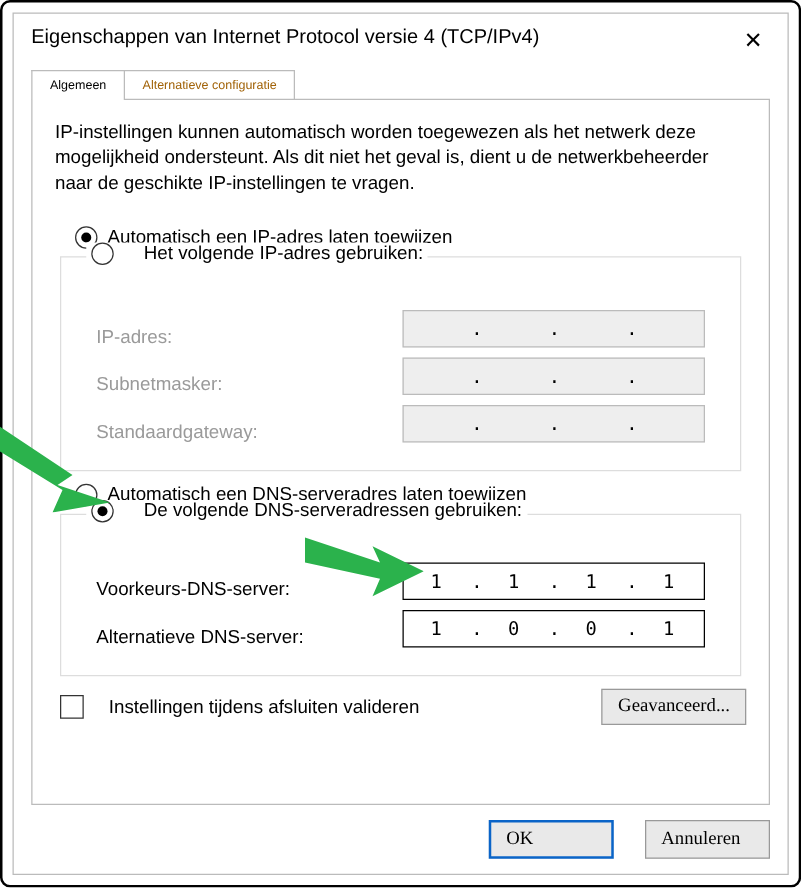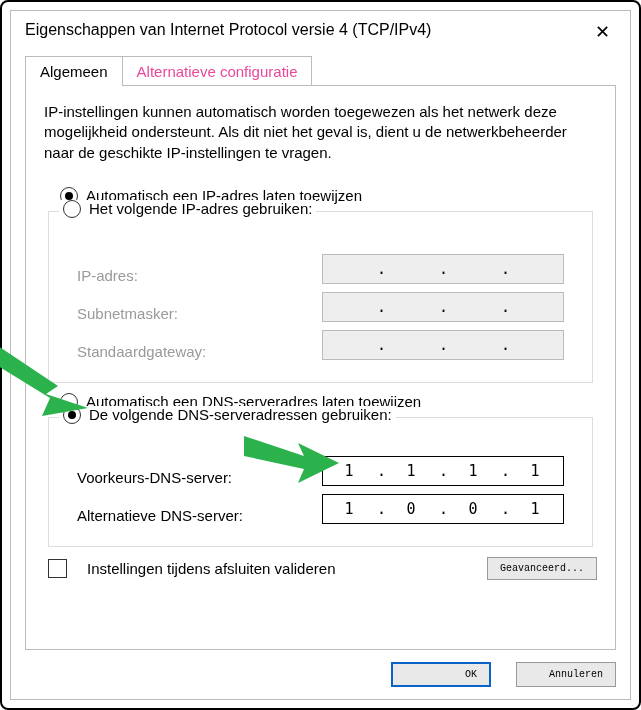--- a/index.html
+++ b/index.html
@@ -3,40 +3,40 @@
 <meta charset="utf-8">
 <style>
   html,body{margin:0;padding:0;font-family:"Segoe UI",Tahoma,sans-serif;font-size:15px;color:#000;background:#fff}
   .outer{box-sizing:border-box;width:641px;height:710px;border:2px solid #000;border-radius:8px;padding:8px}
   .dialog{box-sizing:border-box;width:100%;height:100%;border:1px solid #bbb;background:#fff;display:flex;flex-direction:column}
   .titlebar{display:flex;align-items:flex-start;justify-content:space-between;padding:10px 14px 6px 14px}
   .titlebar .title{font-size:16px}
   .titlebar .close{font-size:18px;font-family:Arial,sans-serif;padding:0 6px;cursor:default}
   .content{flex:1;padding:0 14px 0 14px;display:flex;flex-direction:column}
   .tabs{display:flex;align-items:flex-end;margin-top:6px}
-  .tab{border:1px solid #bbb;border-bottom:none;padding:6px 14px 6px 14px;font-size:15px;background:#fff;position:relative;top:1px}
+  .tab{border:1px solid #bbb;border-bottom:none;padding:6px 14px 6px 14px;font-size:10px;background:#fff;position:relative;top:1px}
   .tab.active{background:#fff;z-index:2}
-  .tab.inactive{margin-left:-1px;color:#ec4899}
+  .tab.inactive{margin-left:-1px;color:#a16207}
   .tabpanel{border:1px solid #bbb;flex:1;padding:16px 18px 16px 18px;position:relative}
   .intro{font-size:15px;line-height:1.35;margin-bottom:24px}
   .radio-row{display:flex;align-items:center;gap:8px;margin:6px 0 6px 16px;font-size:15px}
   .radio{width:16px;height:16px;border:1px solid #333;border-radius:50%;display:flex;align-items:center;justify-content:center;background:#fff}
   .radio.selected::after{content:"";width:8px;height:8px;background:#000;border-radius:50%}
   .groupbox{border:1px solid #ddd;margin:0 4px 10px 4px;padding:34px 16px 14px 16px;position:relative}
-  .groupbox .legend{position:absolute;top:-12px;left:10px;background:#fff;padding:0 4px;display:flex;align-items:center;gap:8px}
+  .groupbox .legend{position:absolute;top:-12px;left:20px;background:#fff;padding:0 4px;display:flex;align-items:center;gap:24px}
   .fieldrow{display:flex;align-items:flex-end;justify-content:space-between;margin:8px 12px}
   .fieldrow .label{font-size:15px}
   .fieldrow.disabled .label{color:#9a9a9a}
   .ipbox{width:240px;height:28px;border:1px solid #bbb;background:#eee;display:flex;align-items:center;justify-content:center;font-family:Consolas,monospace;letter-spacing:2px;font-size:15px}
   .ipbox.enabled{background:#fff;border:1px solid #000;font-family:Consolas,monospace}
   .ipbox .seg{flex:1;text-align:center}
   .ipbox .dot{width:8px;text-align:center}
   .checkbox-row{display:flex;align-items:center;gap:20px;margin:14px 0 0 16px}
   .checkbox{width:17px;height:17px;border:1px solid #333;background:#fff}
-  .btn{border:1px solid #999;background:#e9e9e9;padding:5px 12px;font-size:10px;min-width:100px;text-align:right;cursor:default;font-family:Liberation Mono, monospace}
+  .btn{border:1px solid #999;background:#e9e9e9;padding:5px 12px;font-size:15px;min-width:100px;text-align:left;cursor:default;font-family:Liberation Serif, serif}
   .btnbar{display:flex;justify-content:flex-end;gap:25px;padding:12px 14px}
   .btn.primary{border:2px solid #0a64c8;background:#e9e9e9;min-width:100px}
   
   .arrow{position:absolute;pointer-events:none}
 </style>
 </head>
 <body>
 
 <div class="outer">
   <div class="dialog">

